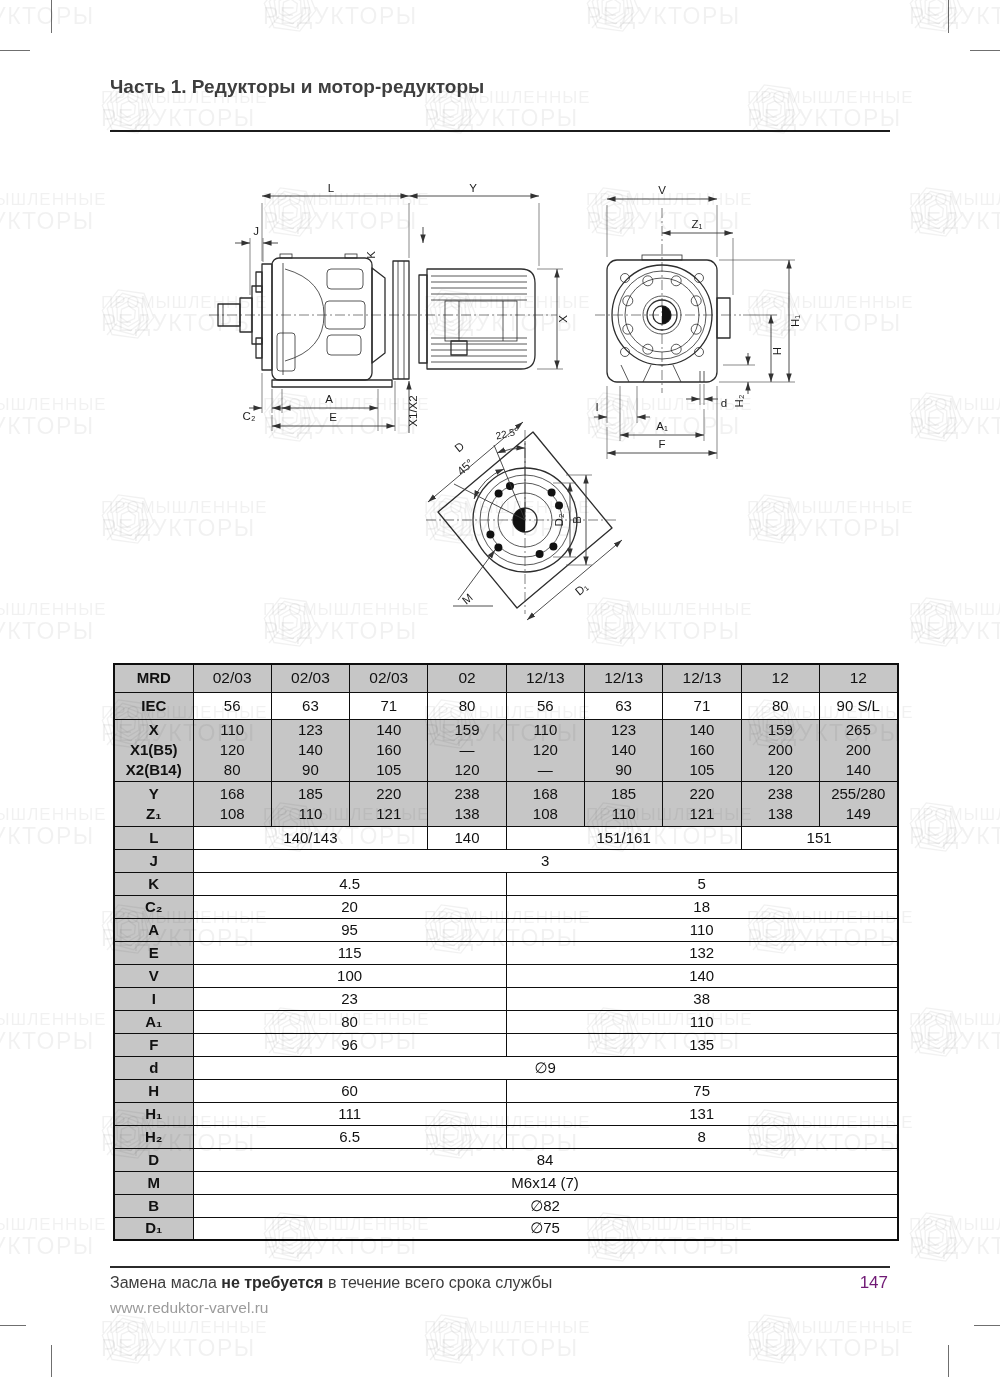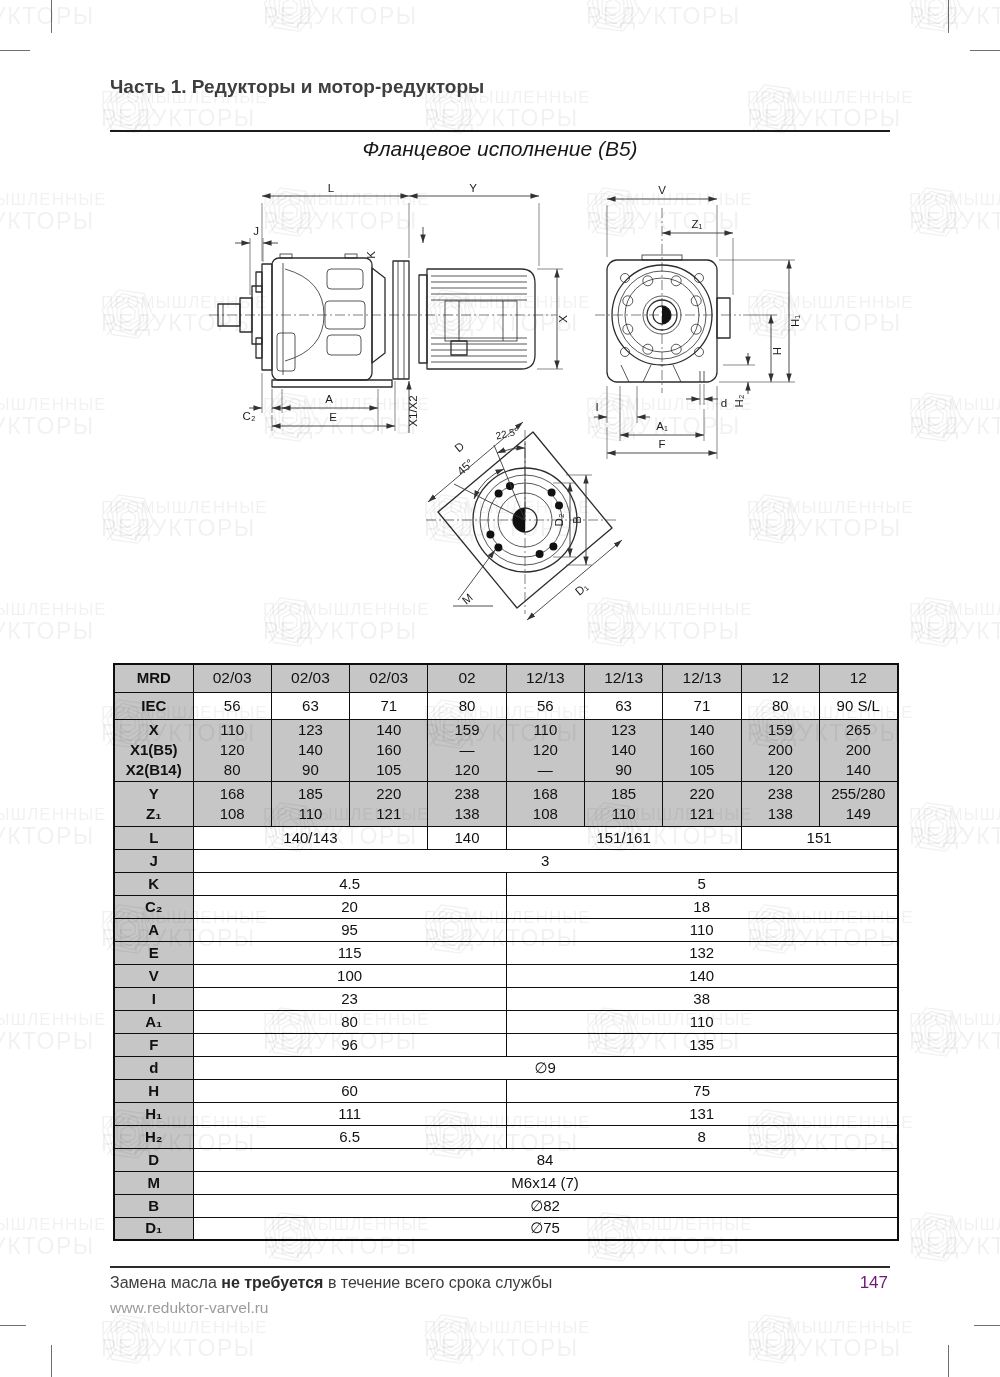--- a/index.html
+++ b/index.html
@@ -53,21 +53,20 @@
   <div class="crop" style="left:0;top:50px;width:30px;height:1px;"></div>
   <div class="crop" style="left:948px;top:0;width:1px;height:33px;"></div>
   <div class="crop" style="left:970px;top:50px;width:30px;height:1px;"></div>
   <div class="crop" style="left:0;top:1325px;width:26px;height:1px;"></div>
   <div class="crop" style="left:51px;top:1345px;width:1px;height:32px;"></div>
   <div class="crop" style="left:974px;top:1325px;width:26px;height:1px;"></div>
   <div class="crop" style="left:948px;top:1345px;width:1px;height:32px;"></div>
 
   <div class="part-title">Часть 1. Редукторы и мотор-редукторы</div>
   <div class="hrule"></div>
-  <div class="draw-title">Фланцевое исполнение (B5)</div>
 
   <svg style="left:205px;top:183px;" width="410" height="272" viewBox="0 0 410 272">
     <defs>
       <marker id="arr" viewBox="0 0 10 8" refX="9.5" refY="4" markerWidth="10" markerHeight="8" orient="auto-start-reverse">
         <path d="M0,1 L9.5,4 L0,7 Z" fill="#333"></path>
       </marker>
     </defs>
 
     <line class="cl" x1="4" y1="132" x2="352" y2="132"></line>
 

